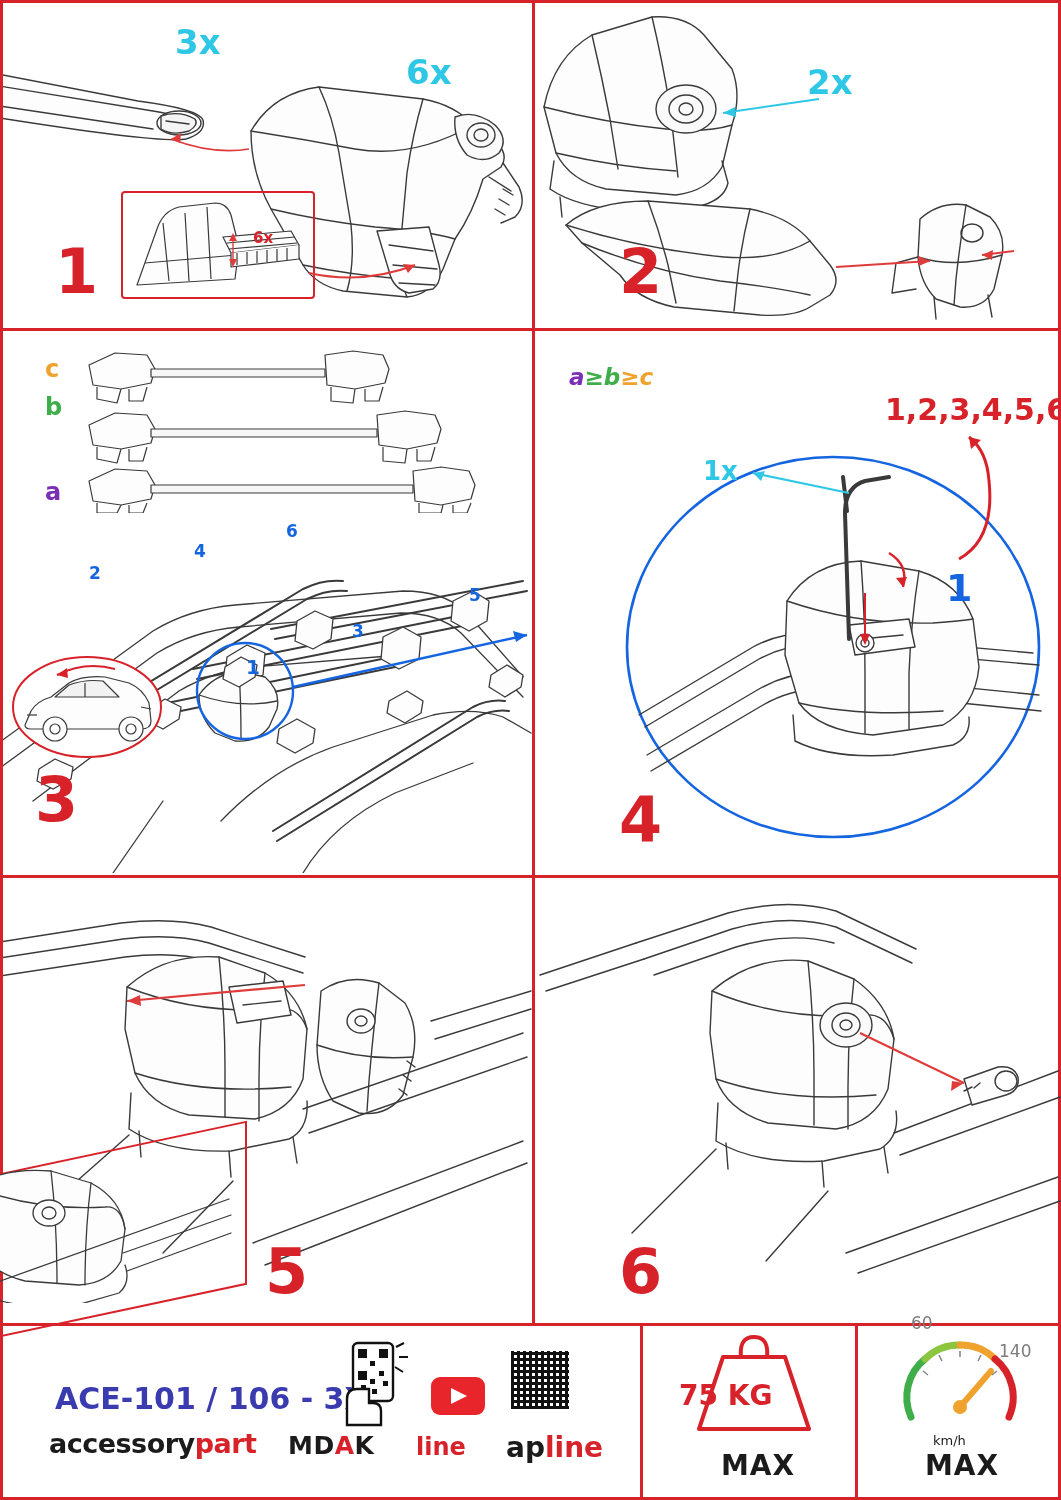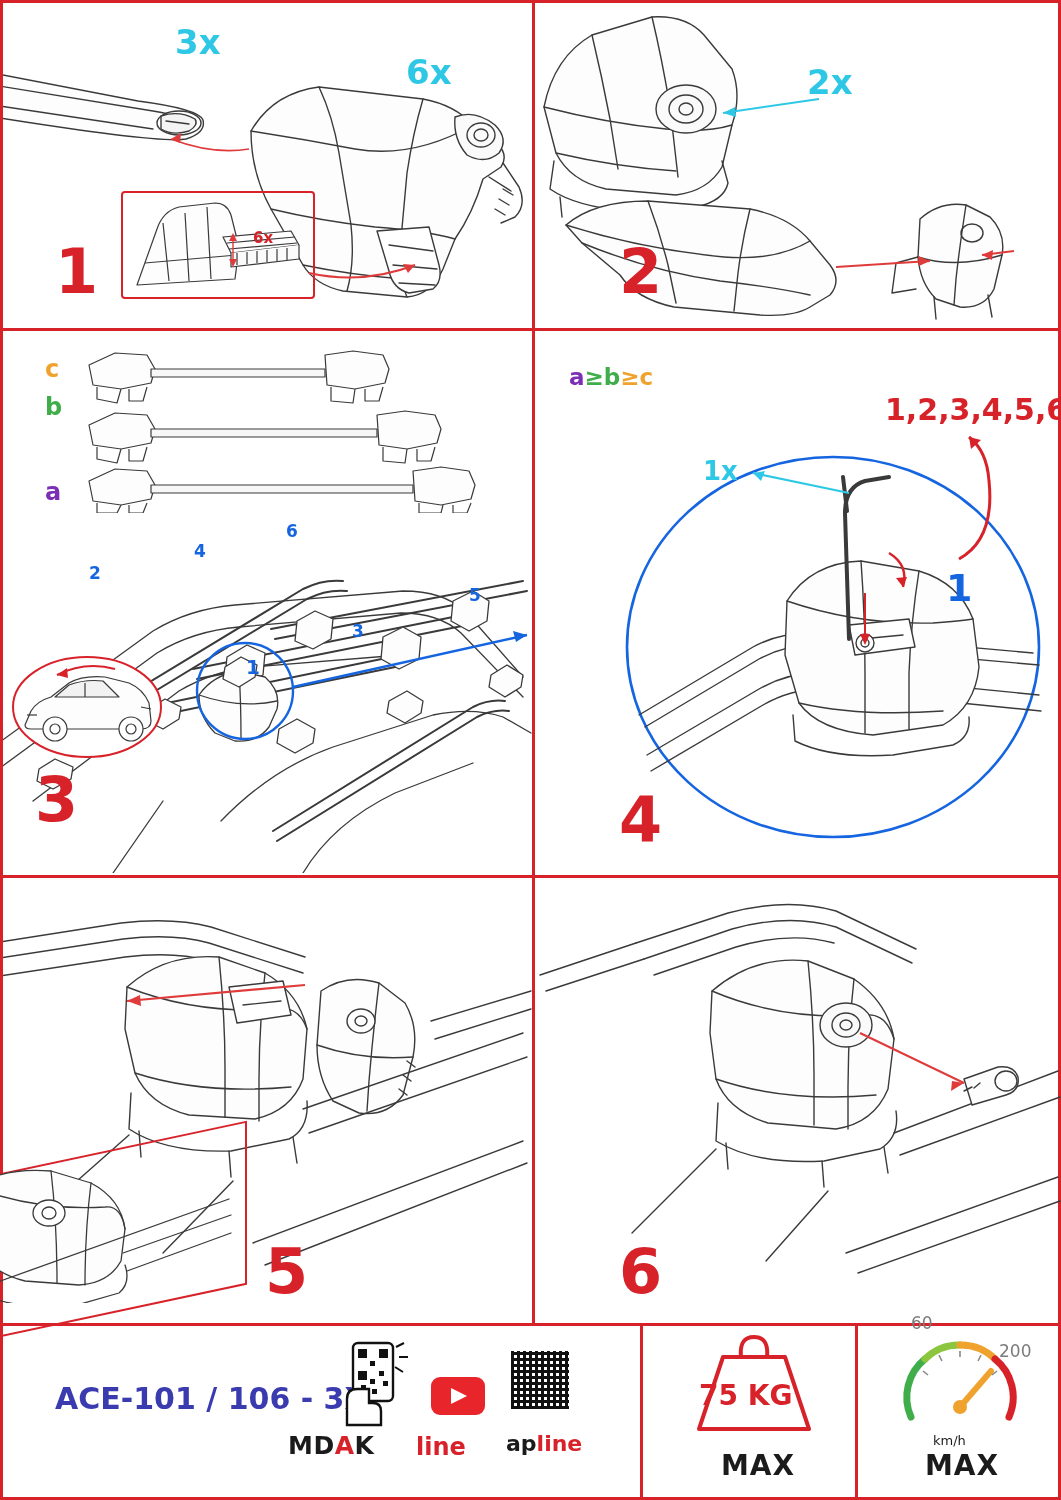--- a/index.html
+++ b/index.html
@@ -107,21 +107,21 @@
     font-weight: bold;
     font-size: 24px;
     color: #d8222a;
   }
   .brand-apline {
     position: absolute;
     left: 503px;
     top: 1428px;
     font-family: "DejaVu Sans", sans-serif;
     font-weight: bold;
-    font-size: 22px;
+    font-size: 28px;
     color: #1b1b1b;
   }
   .brand-apline .rd { color: #d8222a; }
   .maxlabel {
     position: absolute;
     font-family: "DejaVu Sans", sans-serif;
     font-weight: bold;
     font-size: 28px;
     color: #1b1b1b;
     letter-spacing: 1px;
@@ -326,21 +326,21 @@
       <path d="M12,138 L38,126 L70,128 L78,142 L74,156 L44,162 L16,158 Z" fill="#fdfdfd"></path>
       <path d="M20,160 L20,170 L40,170 L44,162"></path>
       <path d="M52,162 L52,170 L66,170 L70,160"></path>
       <path d="M74,142 L336,142 L336,150 L74,150 Z" fill="#f7f7f7"></path>
       <path d="M336,128 L364,124 L392,128 L398,142 L394,156 L364,162 L338,158 Z" fill="#fdfdfd"></path>
       <path d="M342,160 L342,170 L364,170 L366,162"></path>
       <path d="M376,162 L376,170 L390,170 L394,160"></path>
     </g>
   </svg>
 
-  <div class="lbl" style="left:566px; top:363px; font-size:23px;">
+  <div class="lbl" style="left:566px; top:363px; font-size:23px;font-style:italic;">
     <span class="purple">a</span><span class="green">≥</span><span class="green">b</span><span class="orange">≥</span><span class="orange">c</span>
   </div>
 
   <svg class="art" style="left:0px; top:498px;" width="529" height="372" viewBox="0 0 529 372">
     <g fill="none" stroke="#3a3a3a" stroke-width="1.3" stroke-linejoin="round" stroke-linecap="round">
 
       <path d="M-10,246 L150,130 Q186,108 232,104 L400,90 Q440,90 462,110 L520,176"></path>
       <path d="M-10,272 L154,152 Q190,130 236,126 L398,112 Q436,112 458,132 L520,196"></path>
       <path d="M30,300 L176,190 Q210,170 250,166 L398,154"></path>
 
@@ -564,20 +564,23 @@
       <path d="M436,206 l-8,4 M444,202 l-6,5"></path>
     </g>
 
     <path d="M324,152 L428,202" fill="none" stroke="#e03b3b" stroke-width="2"></path>
     <path d="M428,202 l-12,-2 l-1,10 z" fill="#e03b3b"></path>
   </svg>
   <div class="stepnum" style="left:616px; top:1238px;">6</div>
 
   <div class="footer-code">ACE-101 / 106 - 3X</div>
 
+  <div class="brand-acc">
+    <span class="dark">accessory</span><span class="rd">part</span>
+  </div>
 
   <svg class="art" style="left:336px; top:1338px;" width="70" height="86" viewBox="0 0 70 86">
     <rect x="14" y="2" width="40" height="58" rx="5" fill="#fff" stroke="#111" stroke-width="2.4"></rect>
     <g fill="#111">
       <rect x="19" y="8" width="9" height="9"></rect>
         <rect x="40" y="8" width="9" height="9"></rect>
       <rect x="19" y="30" width="9" height="9"></rect>
         <rect x="31" y="20" width="5" height="5"></rect>
       <rect x="40" y="30" width="5" height="5"></rect>
         <rect x="31" y="38" width="5" height="5"></rect>
@@ -599,36 +602,36 @@
   <div class="qr" style="left:508px; top:1348px; width:58px; height:58px;"></div>
 
   <div class="brand-apline">
     <span>ap</span><span class="rd">line</span>
   </div>
 
   <svg class="art" style="left:690px; top:1330px;" width="122" height="102" viewBox="0 0 122 102">
     <path d="M30,24 L92,24 L116,96 L6,96 Z" fill="#fff" stroke="#d8222a" stroke-width="4" stroke-linejoin="round"></path>
     <path d="M48,24 Q46,4 61,4 Q76,4 74,24" fill="none" stroke="#d8222a" stroke-width="4"></path>
   </svg>
-  <div class="weight-text" style="left:696px; top:1376px;">75 KG</div>
+  <div class="weight-text" style="left:676px; top:1376px;">75 KG</div>
   <div class="maxlabel" style="left:718px; top:1446px;">MAX</div>
 
   <svg class="art" style="left:896px; top:1328px;" width="122" height="104" viewBox="0 0 122 104">
     <path d="M12,86 A49,49 0 0,1 26,28" fill="none" stroke="#3fae4a" stroke-width="7" stroke-linecap="round"></path>
     <path d="M26,28 A49,49 0 0,1 61,14" fill="none" stroke="#8cc63f" stroke-width="7" stroke-linecap="round"></path>
     <path d="M61,14 A49,49 0 0,1 96,28" fill="none" stroke="#f0a22e" stroke-width="7" stroke-linecap="round"></path>
     <path d="M96,28 A49,49 0 0,1 110,86" fill="none" stroke="#d8222a" stroke-width="7" stroke-linecap="round"></path>
     <path d="M61,76 L92,40" stroke="#f0a22e" stroke-width="6" stroke-linecap="round" fill="none"></path>
     <circle cx="61" cy="76" r="7" fill="#f0a22e"></circle>
     <g stroke="#888" stroke-width="1.6">
       <path d="M24,40 l5,4"></path>
         <path d="M40,24 l3,6"></path>
         <path d="M61,20 l0,6"></path>
       <path d="M82,24 l-3,6"></path>
         <path d="M98,40 l-5,4"></path>
     </g>
   </svg>
   <div class="gauge-tick" style="left:908px; top:1310px;">60</div>
-  <div class="gauge-tick" style="left:996px; top:1338px;">200</div>
+  <div class="gauge-tick" style="left:996px; top:1338px;">140</div>
   <div class="kmh" style="left:930px; top:1430px;">km/h</div>
   <div class="maxlabel" style="left:922px; top:1446px;">MAX</div>
 
 </div>
 
 </body></html>

